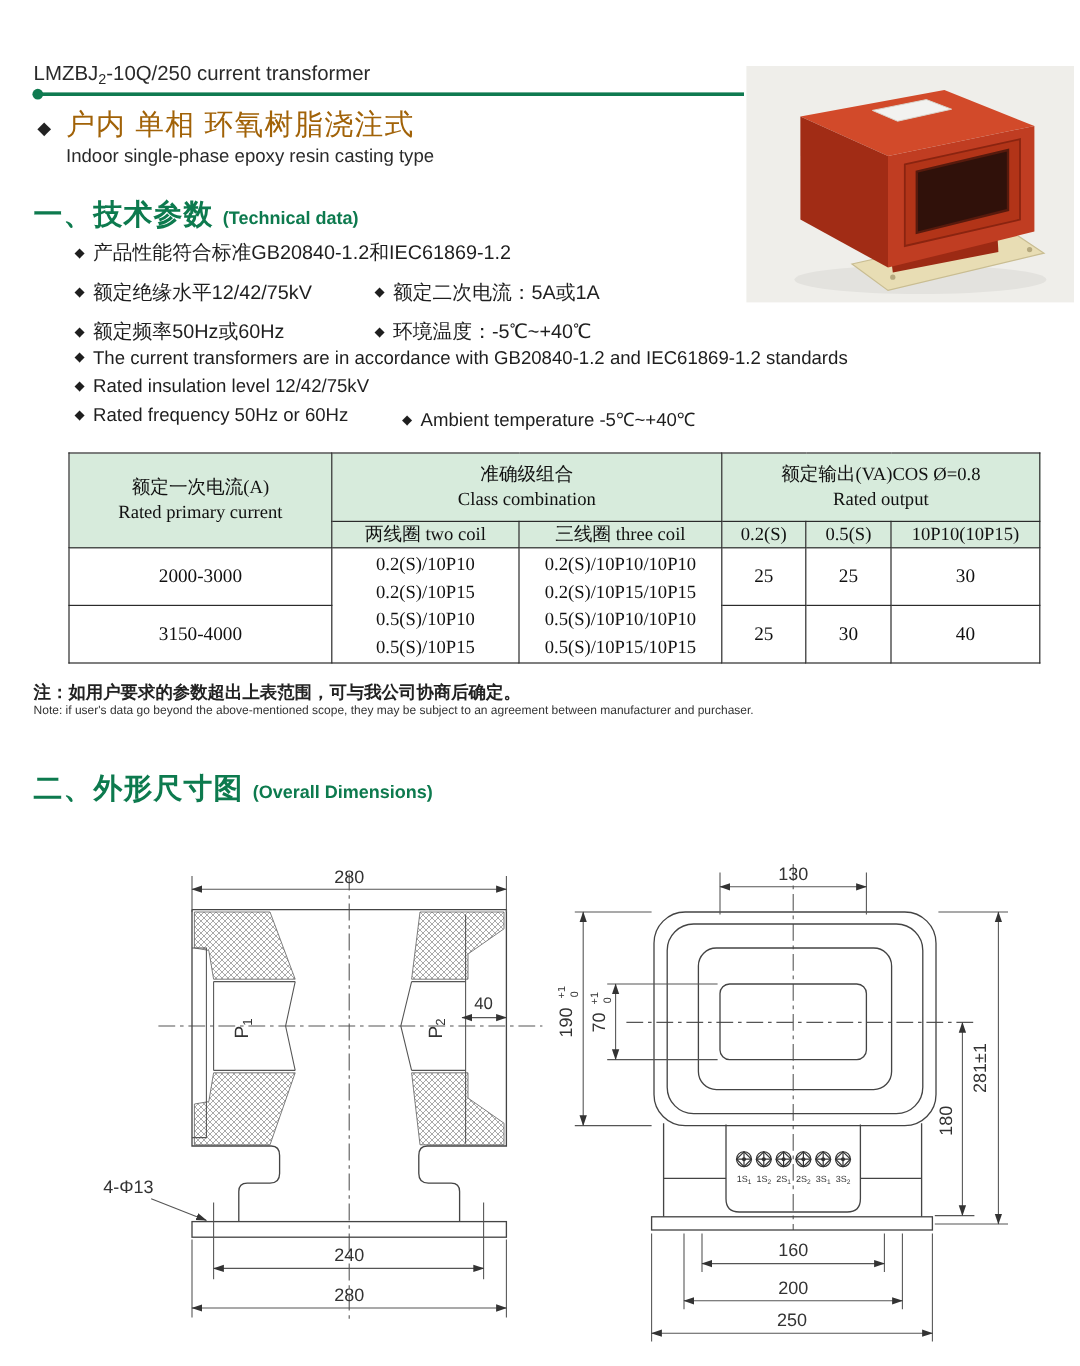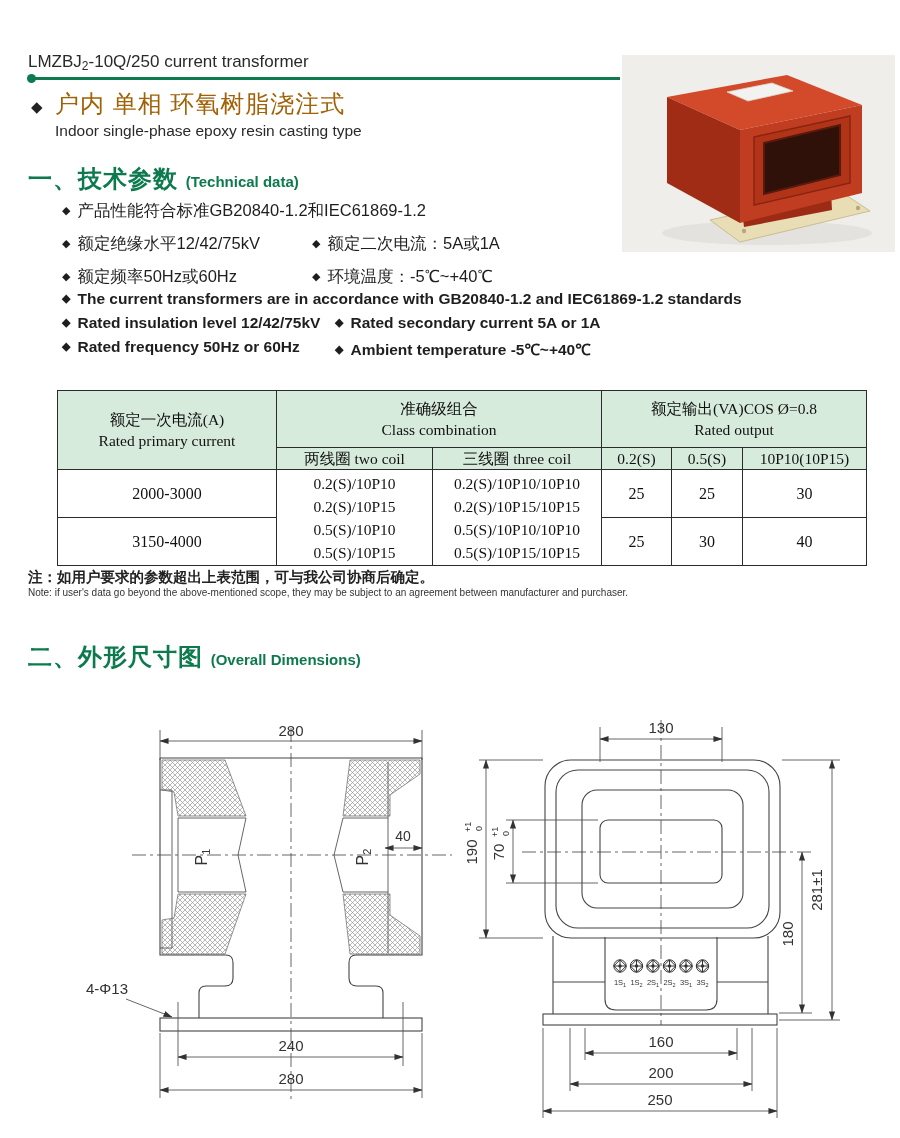--- a/index.html
+++ b/index.html
@@ -20,27 +20,27 @@
   .feature-zh{left:55px;top:88px;font-size:24px;color:#a16207;letter-spacing:1px;}
   .feature-en{left:55px;top:122px;font-size:15.5px;color:#2a2a2a;}
 
   
   .sec-heading{font-weight:bold;color:#0d7a4e;font-size:24px;letter-spacing:1px;}
   .sec-heading .en{font-weight:bold;font-size:15px;letter-spacing:0;}
 
   
   .bullet{position:absolute;font-size:16.5px;color:#1e1e1e;white-space:nowrap;}
   .bullet .dia{font-size:11px;vertical-align:2px;margin-right:7px;}
-  .bullet-en{font-size:15.5px;font-weight:bold;}
+  .bullet-en{font-size:15.5px;}
 
   
   .photo{left:622px;top:55px;width:273px;height:197px;background:#efeeea;}
 
   
-  .spec-table{left:57px;top:390px;border-collapse:collapse;table-layout:fixed;width:809px;
+  .spec-table{left:57px;top:377px;border-collapse:collapse;table-layout:fixed;width:809px;
               font-family:"Liberation Serif",serif;color:#111;}
   .spec-table th,.spec-table td{border:1.6px solid #2b2b2b;text-align:center;vertical-align:middle;
               font-weight:normal;padding:0;}
   .spec-table thead th{background:#d7ebdc;font-size:15.5px;line-height:21px;}
   .spec-table tbody td{background:#fff;font-size:16px;}
   .spec-table .hdr-main{height:57px;}
   .spec-table .hdr-sub{height:16px;}
   .spec-table tbody tr{height:48px;}
   .coil-lines div{line-height:23px;font-size:15.5px;}
 
@@ -109,23 +109,20 @@
   </div>
   <div class="bullet" style="left:312px;top:266px;">
     <span class="dia">◆</span><span>环境温度：-5℃~+40℃</span>
   </div>
 
   <div class="bullet bullet-en" style="left:62px;top:290px;">
     <span class="dia">◆</span><span>The current transformers are in accordance with GB20840-1.2 and IEC61869-1.2 standards</span>
   </div>
   <div class="bullet bullet-en" style="left:62px;top:314px;">
     <span class="dia">◆</span><span>Rated  insulation level 12/42/75kV</span>
-  </div>
-  <div class="bullet bullet-en" style="left:335px;top:314px;">
-    <span class="dia">◆</span><span>Rated  secondary current 5A or 1A</span>
   </div>
   <div class="bullet bullet-en" style="left:62px;top:338px;">
     <span class="dia">◆</span><span>Rated  frequency 50Hz or 60Hz</span>
   </div>
   <div class="bullet bullet-en" style="left:335px;top:338px;">
     <span class="dia">◆</span><span>Ambient temperature  -5℃~+40℃</span>
   </div>
 
   <table class="abs spec-table">
     <colgroup>

